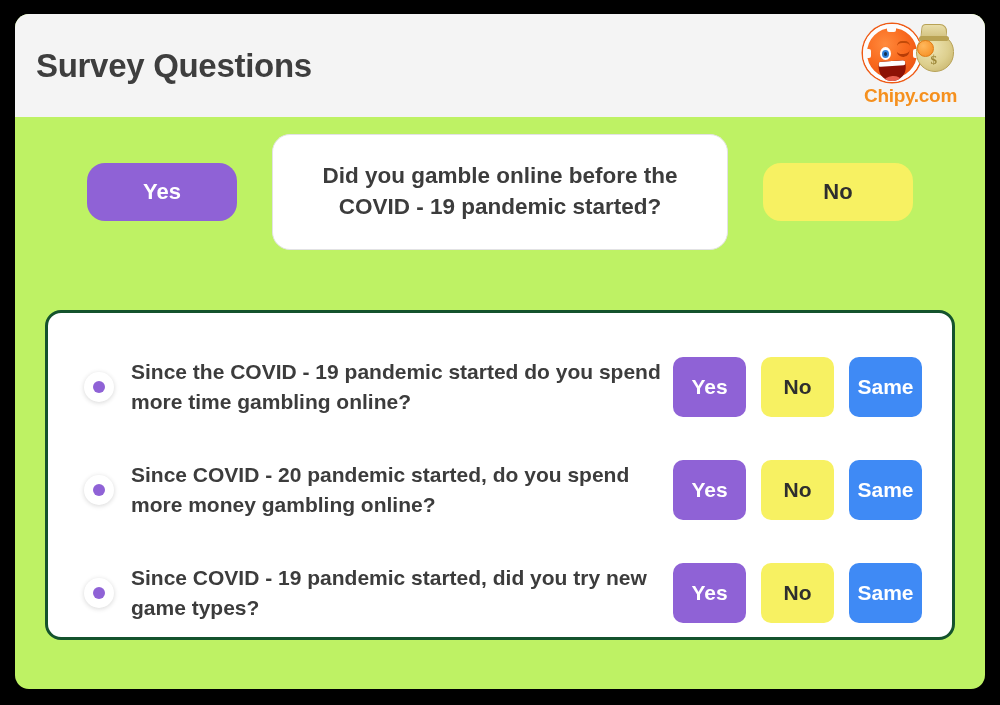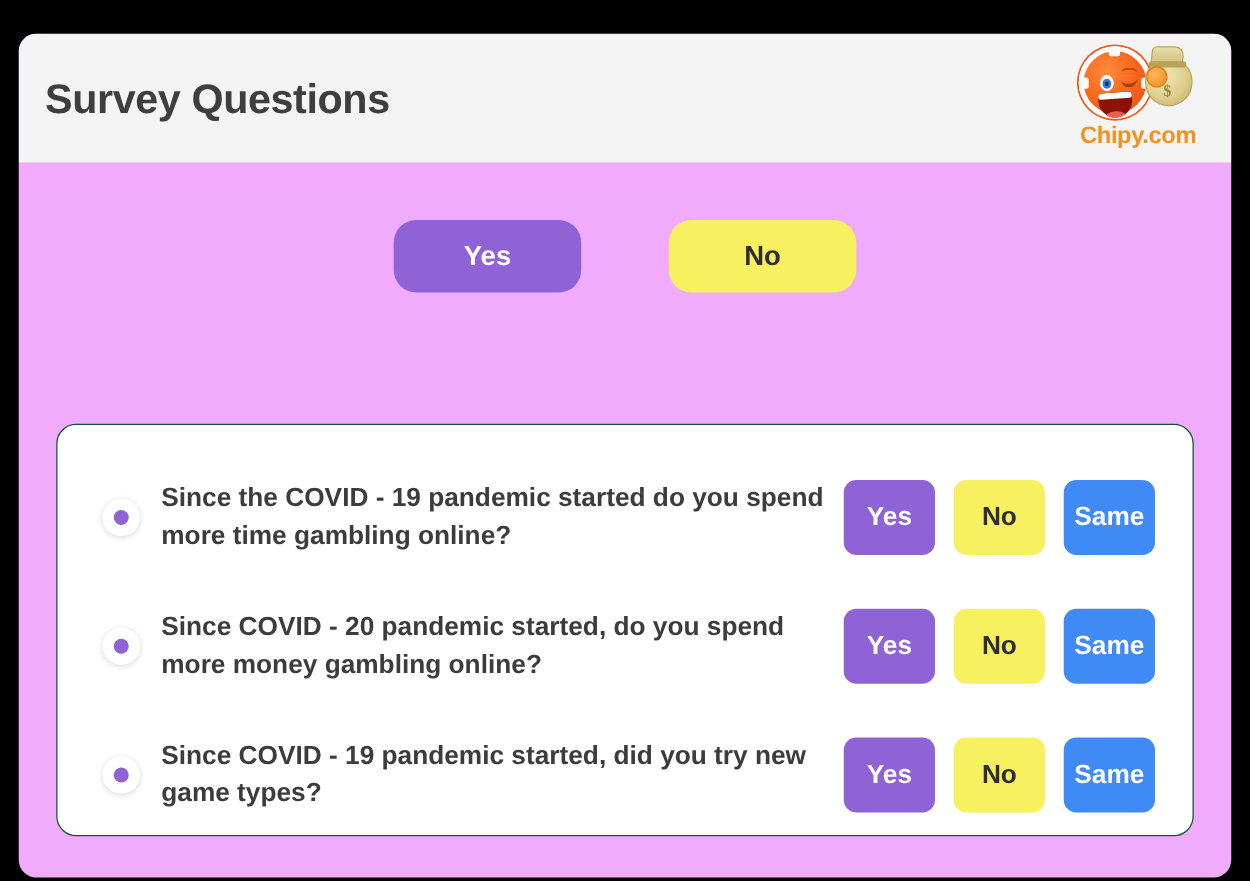--- a/index.html
+++ b/index.html
@@ -9,24 +9,24 @@
     width: 1000px;
     height: 705px;
     background: #000000;
     font-family: "Liberation Sans", sans-serif;
     overflow: hidden;
   }
 
   .card {
     position: absolute;
     left: 15px;
-    top: 27px;
+    top: 14px;
     width: 970px;
     height: 675px;
-    background: #f0abfc;
+    background: #bef264;
     border-radius: 14px;
     overflow: hidden;
   }
 
   
   .header {
     position: relative;
     height: 103px;
     background: #f4f4f4;
     display: flex;
@@ -239,25 +239,24 @@
     line-height: 1.36;
   }
 
   
   .panel {
     position: absolute;
     left: 30px;
     top: 296px;
     width: 910px;
     height: 330px;
-    border: 1px solid #14532d;
+    border: 3px solid #14532d;
     border-radius: 16px;
     background: #ffffff;
     padding: 22px 24px 22px 16px;
-    margin-top: 16px;
   }
 
   .q-row {
     display: flex;
     align-items: center;
     height: 103px;
   }
 
   .bullet {
     flex: 0 0 auto;
@@ -336,20 +335,21 @@
         <div class="bag-tie"></div>
         <div class="coin"></div>
         <div class="bag-s">$</div>
       </div>
       <div class="logo-word">Chipy.com</div>
     </div>
   </div>
 
   <div class="top-row">
     <button class="pill pill-yes">Yes</button>
+    <div class="main-question">Did you gamble online before the COVID - 19 pandemic started?</div>
     <button class="pill pill-no">No</button>
   </div>
 
   <div class="panel">
 
     <div class="q-row">
       <span class="bullet">
           <i></i>
         </span>
       <div class="q-text">Since the COVID - 19 pandemic started do you spend more time gambling online?</div>

